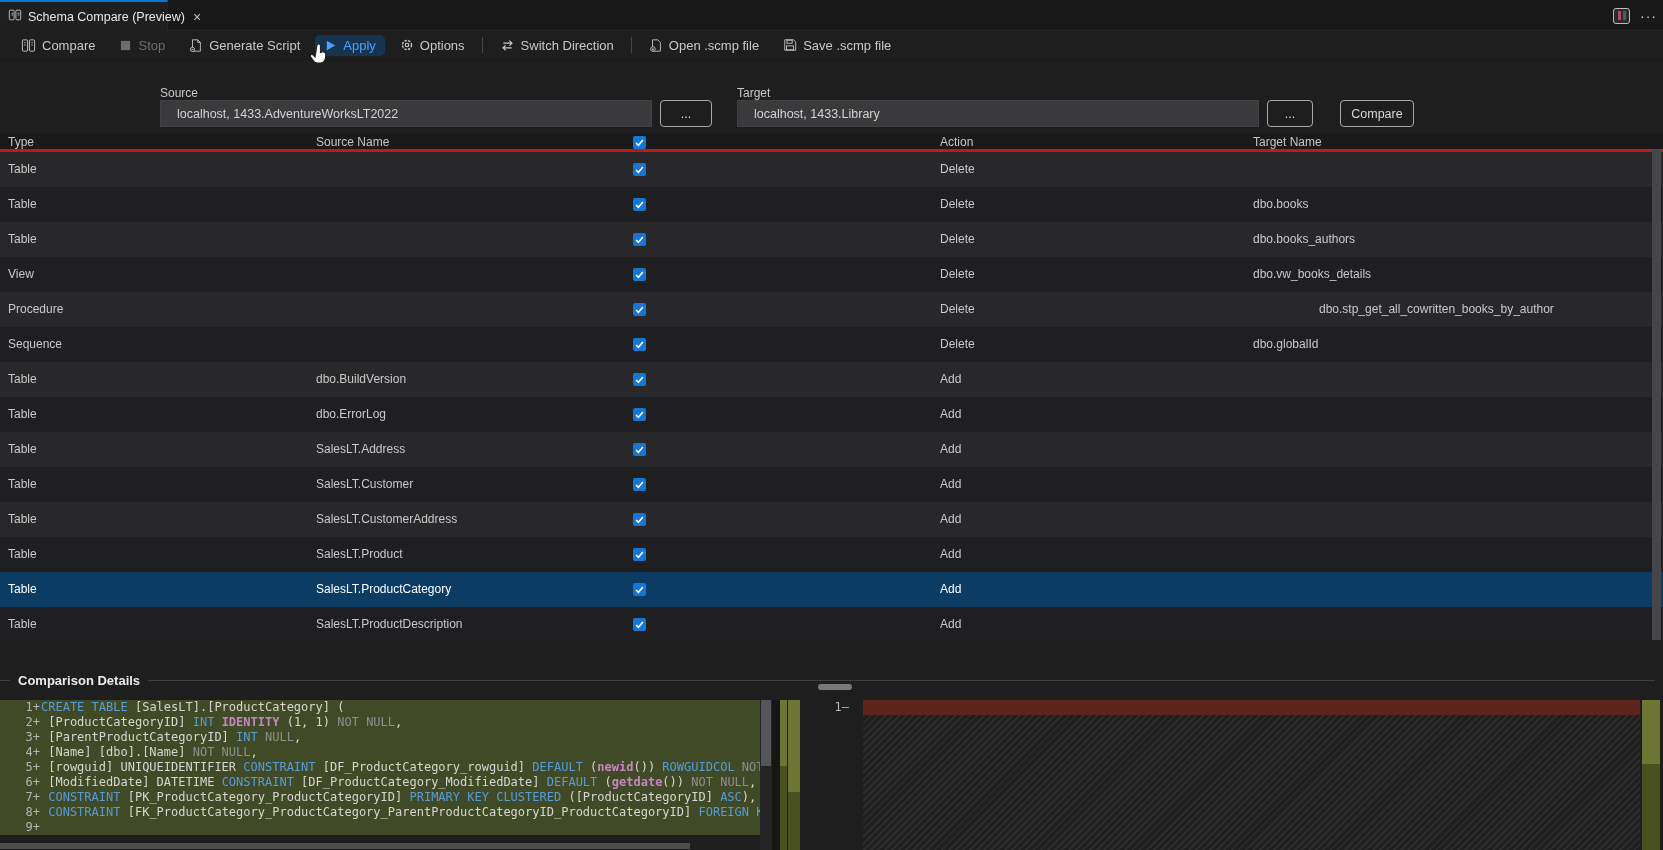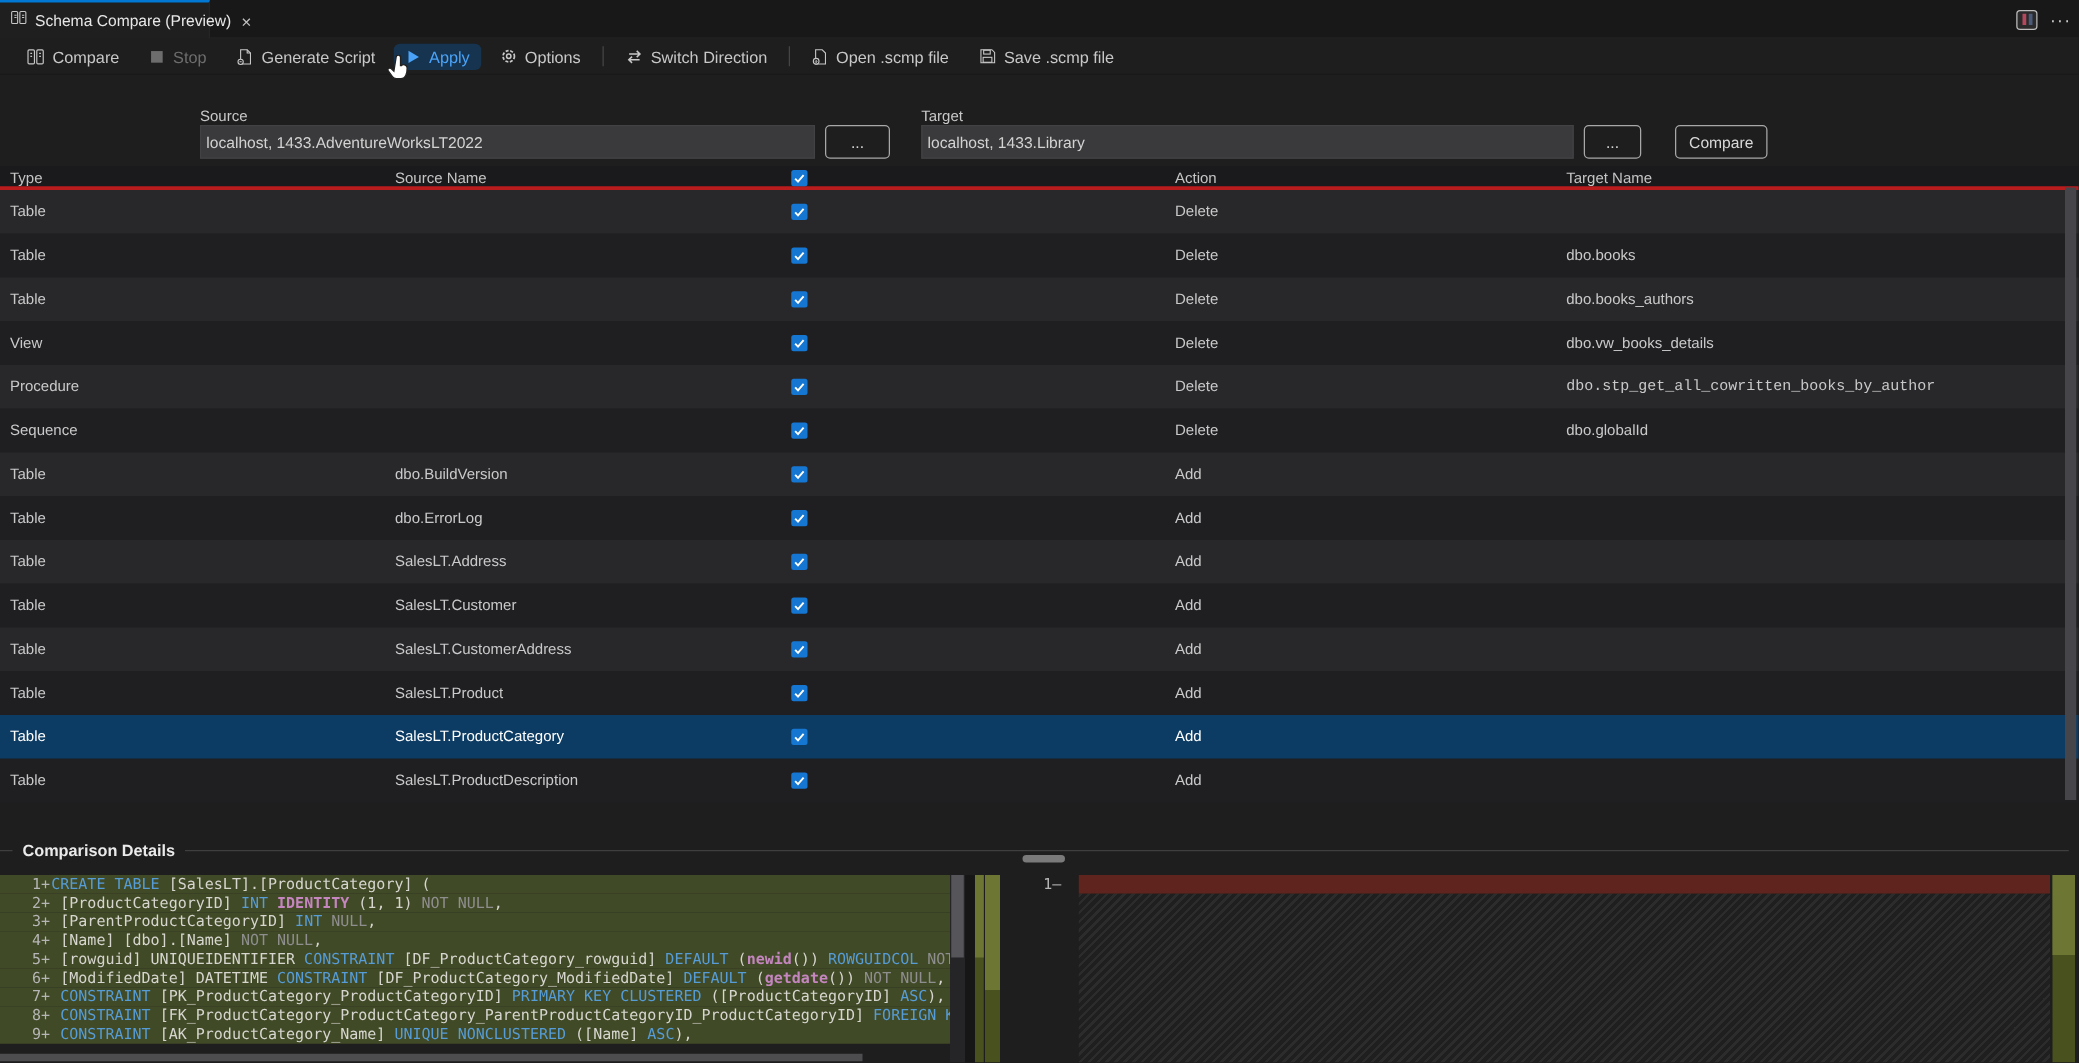--- a/index.html
+++ b/index.html
@@ -27,21 +27,21 @@
   .tb-btn { display:flex; align-items:center; gap:6px; padding:3px 9px; margin-right:6px;
             font-size:13px; color:#c8c8c8; border-radius:5px; cursor:pointer; white-space:nowrap; }
   .tb-btn svg { display:block; }
   .tb-btn.disabled { color:#6d6d6d; cursor:default; }
   .tb-btn.active { background:#16344f; color:#4aa3f8; }
   .tb-sep { width:1px; height:16px; background:#454545; margin:0 8px 0 2px; }
 
   
   .conn-label { position:absolute; font-size:12px; color:#c8c8c8; }
   .conn-input { position:absolute; height:27px; background:#3a3a3c; border:1px solid #424244;
-                color:#d2d2d2; font-size:12.5px; padding:0 4px; font-family:"Liberation Sans",sans-serif; }
+                color:#d2d2d2; font-size:12.5px; padding:0 16px; font-family:"Liberation Sans",sans-serif; }
   .sm-btn { position:absolute; height:27px; background:transparent; border:1px solid #a8a8a8;
             border-radius:4px; color:#d8d8d8; font-size:12.5px; text-align:center; cursor:pointer;
             display:flex; align-items:center; justify-content:center; font-family:"Liberation Sans",sans-serif; }
 
   
   #grid-header { position:absolute; left:0; top:133px; width:1663px; height:19px; background:#1a1a1c;
                  border-bottom:3px solid #b91c1c; font-size:12px; color:#c5c5c5; }
   .hcell { position:absolute; top:2px; }
   #grid-rows { position:absolute; left:0; top:152px; width:1663px; height:490px; }
   .grid-row { position:absolute; left:0; width:1663px; height:35px; font-size:12px; color:#c9c9c9; cursor:default; }
@@ -254,21 +254,21 @@
         <span class="cb">
           <svg width="11" height="11" viewBox="0 0 13 13">
             <polyline points="2.5,7 5.2,9.8 10.5,3.6" fill="none" stroke="#fff" stroke-width="1.8"></polyline>
           </svg>
         </span>
       </div>
       <div class="grid-row odd" style="top: 140px;">
         <span class="cell type" style="left: 8px;">Procedure</span>
         <span class="cell source" style="left: 316px;"></span>
         <span class="cell action" style="left: 940px;">Delete</span>
-        <span class="cell target" style="left: 1253px; font-family: Liberation Mono, monospace;">dbo.stp_get_all_cowritten_books_by_author</span>
+        <span class="cell target" style="left: 1319px;">dbo.stp_get_all_cowritten_books_by_author</span>
         <span class="cb">
           <svg width="11" height="11" viewBox="0 0 13 13">
             <polyline points="2.5,7 5.2,9.8 10.5,3.6" fill="none" stroke="#fff" stroke-width="1.8"></polyline>
           </svg>
         </span>
       </div>
       <div class="grid-row even" style="top: 175px;">
         <span class="cell type" style="left: 8px;">Sequence</span>
         <span class="cell source" style="left: 316px;"></span>
         <span class="cell action" style="left: 940px;">Delete</span>
@@ -383,21 +383,21 @@
 
     <div id="left-pane">
         <div class="code-line" style="top: 0px;"><span class="gutter">1+</span><span class="code-text"><span class="seg-kw">CREATE TABLE</span><span class="seg-id"> [SalesLT].[ProductCategory] (</span></span></div>
         <div class="code-line" style="top: 15px;"><span class="gutter">2+</span><span class="code-text"><span class="seg-id"> [ProductCategoryID] </span><span class="seg-kw">INT</span><span class="seg-mag"> IDENTITY</span><span class="seg-id"> (1, 1)</span><span class="seg-gray"> NOT NULL</span><span class="seg-id">,</span></span></div>
         <div class="code-line" style="top: 30px;"><span class="gutter">3+</span><span class="code-text"><span class="seg-id"> [ParentProductCategoryID] </span><span class="seg-kw">INT</span><span class="seg-gray"> NULL</span><span class="seg-id">,</span></span></div>
         <div class="code-line" style="top: 45px;"><span class="gutter">4+</span><span class="code-text"><span class="seg-id"> [Name] [dbo].[Name] </span><span class="seg-gray">NOT NULL</span><span class="seg-id">,</span></span></div>
         <div class="code-line" style="top: 60px;"><span class="gutter">5+</span><span class="code-text"><span class="seg-id"> [rowguid] UNIQUEIDENTIFIER </span><span class="seg-kw">CONSTRAINT</span><span class="seg-id"> [DF_ProductCategory_rowguid] </span><span class="seg-kw">DEFAULT</span><span class="seg-id"> (</span><span class="seg-mag">newid</span><span class="seg-id">()) </span><span class="seg-kw">ROWGUIDCOL</span><span class="seg-gray"> NOT NULL</span></span></div>
         <div class="code-line" style="top: 75px;"><span class="gutter">6+</span><span class="code-text"><span class="seg-id"> [ModifiedDate] DATETIME </span><span class="seg-kw">CONSTRAINT</span><span class="seg-id"> [DF_ProductCategory_ModifiedDate] </span><span class="seg-kw">DEFAULT</span><span class="seg-id"> (</span><span class="seg-mag">getdate</span><span class="seg-id">()) </span><span class="seg-gray">NOT NULL</span><span class="seg-id">,</span></span></div>
         <div class="code-line" style="top: 90px;"><span class="gutter">7+</span><span class="code-text"><span class="seg-kw"> CONSTRAINT</span><span class="seg-id"> [PK_ProductCategory_ProductCategoryID] </span><span class="seg-kw">PRIMARY KEY CLUSTERED</span><span class="seg-id"> ([ProductCategoryID] </span><span class="seg-kw">ASC</span><span class="seg-id">),</span></span></div>
         <div class="code-line" style="top: 105px;"><span class="gutter">8+</span><span class="code-text"><span class="seg-kw"> CONSTRAINT</span><span class="seg-id"> [FK_ProductCategory_ProductCategory_ParentProductCategoryID_ProductCategoryID] </span><span class="seg-kw">FOREIGN KEY</span></span></div>
-        <div class="code-line" style="top: 120px;"><span class="gutter">9+</span><span class="code-text"><span class="seg-kw"> CONSTRAINT</span><span class="seg-id"> [AK_ProductCategory_Name] </span><span class="seg-kw">UNIQUE NONCLUSTERED</span><span class="seg-id"> ([Name] </span><span class="seg-kw">ASC</span><span class="seg-id">),</span></span></div>
+        <div class="code-line" style="top: 120px;"><span class="gutter">9+</span></div>
       </div>
 
     <div style="position:absolute; left:760px; top:0; width:12px; height:150px; background:#252527;">
       <div style="position:absolute; left:1px; top:0; width:10px; height:66px; background:#55555a;"></div>
     </div>
 
     <div style="position:absolute; left:0; bottom:1px; width:690px; height:6px; background:#4d4d50;"></div>
 
     <div style="position:absolute; left:772px; top:0; width:8px; height:150px; background:#161616;"></div>
 

